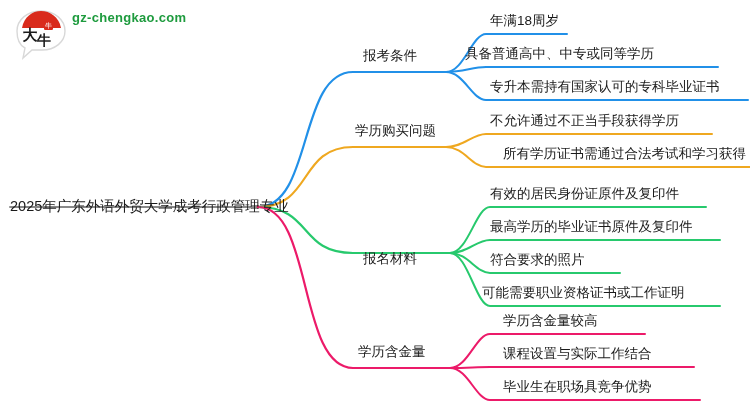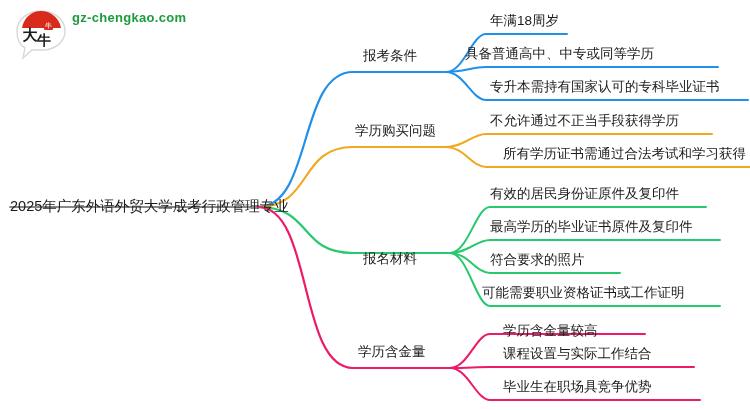--- a/index.html
+++ b/index.html
@@ -134,17 +134,17 @@
     <div class="node-text leaf-text" style="left: 490px; top: 78px;">专升本需持有国家认可的专科毕业证书</div>
     <div class="node-text branch-text" style="left: 355px; top: 122px;">学历购买问题</div>
     <div class="node-text leaf-text" style="left: 490px; top: 112px; text-align: right;">不允许通过不正当手段获得学历</div>
     <div class="node-text leaf-text" style="left: 503px; top: 145px;">所有学历证书需通过合法考试和学习获得</div>
     <div class="node-text branch-text" style="left: 363px; top: 228px; margin-top: 22px;">报名材料</div>
     <div class="node-text leaf-text" style="left: 490px; top: 185px;">有效的居民身份证原件及复印件</div>
     <div class="node-text leaf-text" style="left: 490px; top: 218px;">最高学历的毕业证书原件及复印件</div>
     <div class="node-text leaf-text" style="left: 490px; top: 251px;">符合要求的照片</div>
     <div class="node-text leaf-text" style="left: 482px; top: 284px;">可能需要职业资格证书或工作证明</div>
     <div class="node-text branch-text" style="left: 358px; top: 343px;">学历含金量</div>
-    <div class="node-text leaf-text" style="left: 503px; top: 312px; margin-top: 10px;">学历含金量较高</div>
+    <div class="node-text leaf-text" style="left: 503px; top: 312px;">学历含金量较高</div>
     <div class="node-text leaf-text" style="left: 503px; top: 345px;">课程设置与实际工作结合</div>
     <div class="node-text leaf-text" style="left: 503px; top: 378px;">毕业生在职场具竞争优势</div>
     <div class="node-text root-text" style="left: 10px; top: 197px;">2025年广东外语外贸大学成考行政管理专业</div>
   </div>
 
 </body></html>

